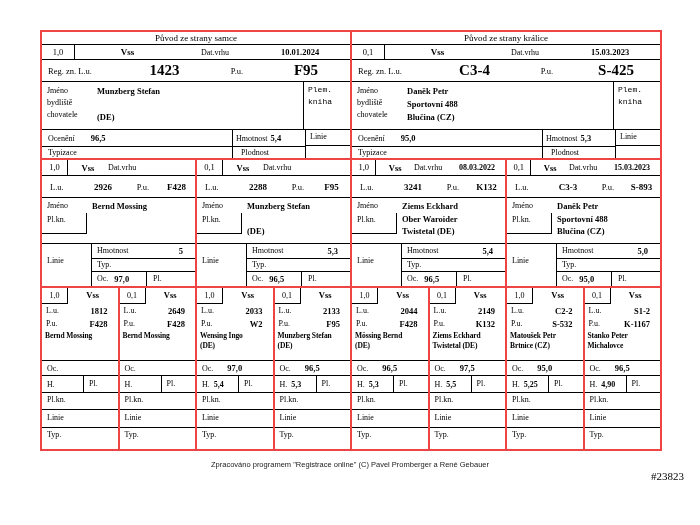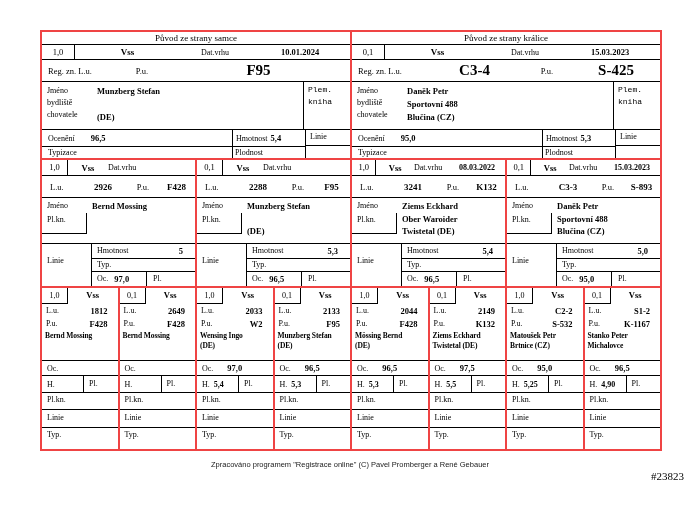--- a/index.html
+++ b/index.html
@@ -34,21 +34,21 @@
   .g1-bvalue { flex:1; padding-top:3px; font-weight:bold; font-size:8.5px; line-height:13px; }
   .g1-bvalue div { min-height:13px; }
   .g1-plem { width:47px; border-left:1px solid #000; padding:2px 0 0 4px; font-size:8px; line-height:12px;font-family:Liberation Mono, monospace; }
   .g1-grid { display:grid; grid-template-columns:190px 73px 1fr; grid-template-rows:16px 12px; }
   .g1-oc { padding-left:6px; display:flex; align-items:center; font-size:8px; }
   .g1-oc .val { margin-left:16px; font-size:8.5px; }
   .g1-hm { border-left:1px solid #000; padding-left:3px; display:flex; align-items:center; font-size:8px; }
   .g1-hm .val { margin-left:3px; font-size:8.5px; }
   .g1-linie { border-left:1px solid #000; border-bottom:1px solid #000; padding-left:4px; font-size:8px; line-height:14px; }
   .g1-typ { border-top:1px solid #000; padding-left:6px; font-size:8px; line-height:11px; }
-  .g1-plo { border-top:1px solid #000; border-left:1px solid #000; padding-left:2px; font-size:8px; line-height:11px; }
+  .g1-plo { border-top:1px solid #000; border-left:1px solid #000; padding-left:8px; font-size:8px; line-height:11px; }
   .g1-lin2 { border-left:1px solid #000; }
 
   
   .g2 { width:157px; height:130px; }
   .g2-row1 { height:16px; display:flex; align-items:center; border-bottom:1px solid #000; }
   .g2-sex { width:26px; align-self:stretch; border-right:1px solid #000; text-align:center; font-size:8.5px; line-height:15px; }
   .g2-breed { width:40px; text-align:center; font-weight:bold; font-size:8.5px; }
   .g2-datlbl { width:48px; font-size:8px; }
   .g2-date { flex:1; text-align:right; padding-right:10px; font-weight:bold; font-size:8px; }
   .g2-row2 { height:22px; display:flex; align-items:center; border-bottom:1px solid #000; }
@@ -105,20 +105,21 @@
   <div class="cell g1">
     <div class="g1-title">Původ ze strany samce</div>
     <div class="g1-row1">
       <span class="g1-sex">1,0</span>
       <span class="g1-breed">Vss</span>
       <span class="g1-datlbl lbl">Dat.vrhu</span>
       <span class="g1-date">10.01.2024</span>
     </div>
     <div class="g1-reg">
       <span class="g1-reglbl">Reg. zn. L.u.</span>
+      <span class="g1-bigval g1-regval">1423</span>
       <span class="g1-pulbl">P.u.</span>
       <span class="g1-bigval g1-puval">F95</span>
     </div>
     <div class="g1-breeder">
       <div class="g1-blabel">
         <div>Jméno</div>
         <div>bydliště</div>
         <div>chovatele</div>
       </div>
       <div class="g1-bvalue">

